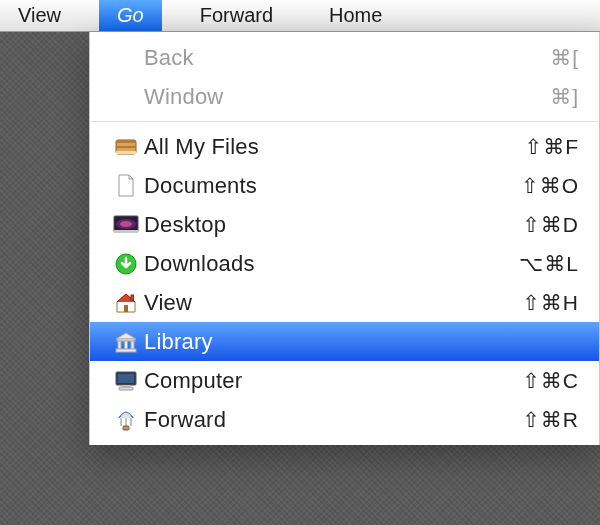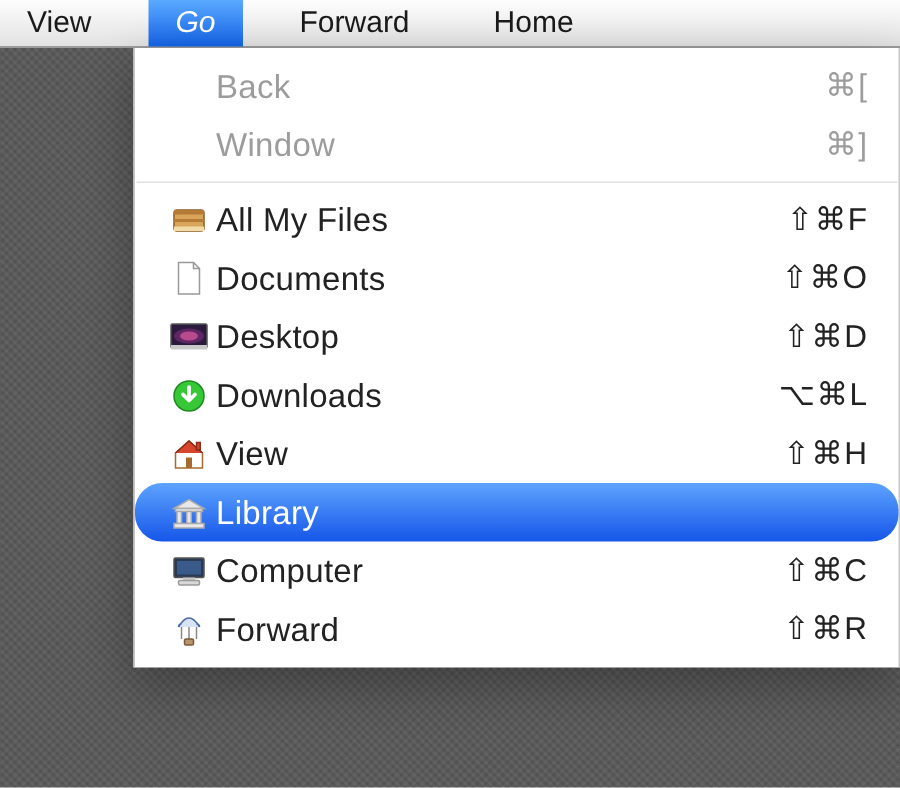--- a/index.html
+++ b/index.html
@@ -48,21 +48,20 @@
     height: 39px;
     display: flex;
     align-items: center;
     padding: 0 20px 0 18px;
     color: #222;
   }
   .menu-row.disabled { color: #9c9c9c; }
   .menu-row.selected {
     background: linear-gradient(#5ea3ff, #1556e8);
     color: #fff;
-    border-radius: 18px;
   }
   .menu-sep {
     height: 1px;
     background: #e0e0e0;
     margin: 5px 1px;
   }
   .icon-slot {
     width: 36px;
     display: flex;
     justify-content: center;

